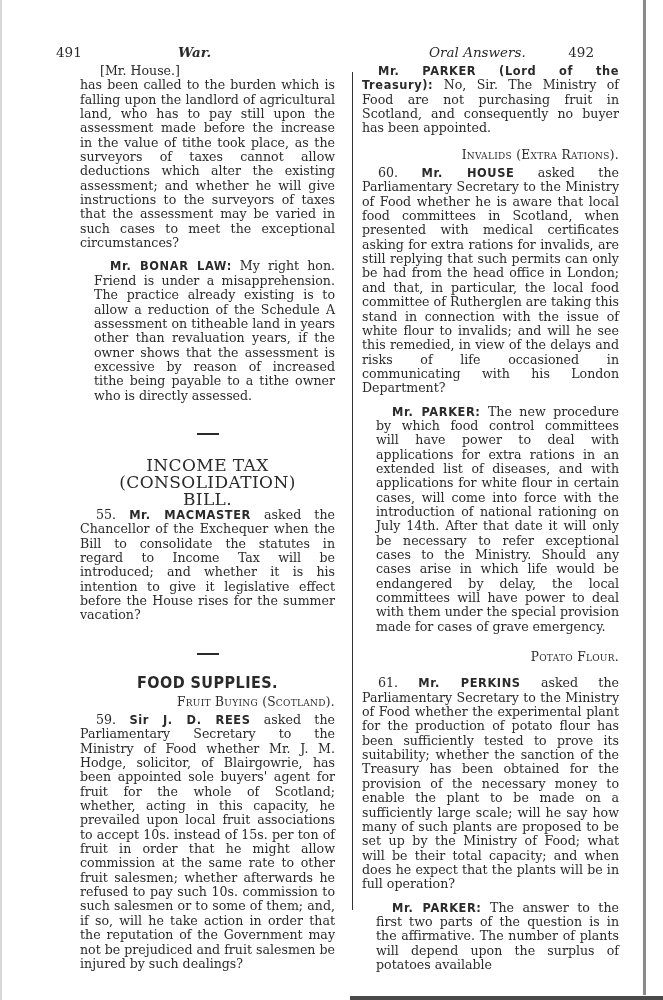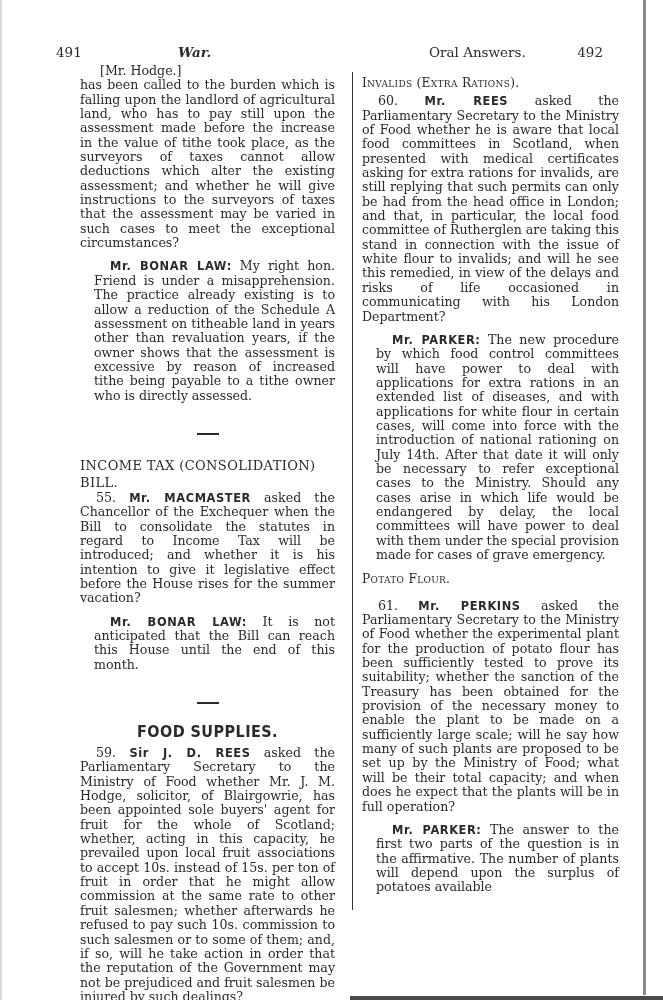--- a/index.html
+++ b/index.html
@@ -29,22 +29,22 @@
     position: absolute; left: 0; top: 0; width: 2px; height: 1000px; background: #d8d8d8;
   }
   .running-head {
     position: absolute; top: 44px; left: 56px; width: 555px; height: 18px;
     font-size: 13.5px; color: #2a2a2a;
   }
   .running-head span { position: absolute; top: 0; white-space: nowrap; }
   .rh-left { left: 0; }
   .rh-war { left: 122px; font-style: italic; font-weight: bold; }
   .rh-center { left: 199px; letter-spacing: 0.2px; }
-  .rh-oral { left: 373px; }
-  .rh-right { right: 8px; }
+  .rh-oral { left: 373px; font-style: italic; }
+  .rh-right { right: 17px; }
 
   .col {
     position: absolute; top: 64px;
     font-size: 12.6px; line-height: 14.35px;
     text-align: justify;
   }
   .col-left { left: 80px; width: 255px; }
   .col-right { left: 362px; width: 257px; }
   .divider {
     position: absolute; left: 352px; top: 72px; width: 1px; height: 838px;
@@ -52,25 +52,25 @@
   }
   p { margin: 0; }
   .para { text-indent: 16px; }
   .gap { margin-top: 9px; margin-left: 14px; }
   .speaker {
     font-family: "DejaVu Sans", "Liberation Sans", sans-serif;
     font-weight: bold; font-size: 11.4px; letter-spacing: 0.6px; color: #2a2a2a;
   }
   .attrib { padding-left: 20px; }
   .head-serif {
-    text-align: left; font-size: 13px; letter-spacing: 0.4px; line-height: 17px;
+    text-align: center; font-size: 17px; letter-spacing: 0.4px; line-height: 17px;
     text-indent: 0;
   }
   .head-sc {
-    text-align: left; font-variant: small-caps; font-size: 12.2px; letter-spacing: 0.3px;
+    text-align: right; font-variant: small-caps; font-size: 12.2px; letter-spacing: 0.3px;
     text-indent: 0;
   }
   .head-sans {
     text-align: center; font-family: "DejaVu Sans", "Liberation Sans", sans-serif;
     font-weight: bold; font-size: 16px; letter-spacing: 0.5px; line-height: 20px;
     transform: scaleX(0.9); text-indent: 0;
   }
   .rule {
     width: 22px; height: 2px; background: #2a2a2a; margin-left: auto; margin-right: auto;
   }
@@ -82,76 +82,77 @@
   <div class="edge-left"></div>
 
   <div class="running-head">
     <span class="rh-left">491</span>
     <span class="rh-war">War.</span>
     <span class="rh-oral">Oral Answers.</span>
     <span class="rh-right">492</span>
   </div>
 
   <div class="col col-left">
-    <p class="attrib">[Mr. Hodge.]</p>
+    <p class="attrib">[Mr. House.]</p>
     <p>has been called to the burden which is falling upon the landlord of agricultural land, who has to pay still upon the assessment made before the increase in the value of tithe took place, as the surveyors of taxes cannot allow deductions which alter the existing assessment; and whether he will give instructions to the surveyors of taxes that the assessment may be varied in such cases to meet the exceptional circumstances?</p>
 
     <p class="para gap">
       <span class="speaker">Mr. BONAR LAW:</span>
       <span>My right hon. Friend is under a misapprehension. The practice already existing is to allow a reduction of the Schedule A assessment on titheable land in years other than revaluation years, if the owner shows that the assessment is excessive by reason of increased tithe being payable to a tithe owner who is directly assessed.</span>
     </p>
 
     <div class="rule" style="margin-top:30px;"></div>
 
     <p class="head-serif" style="margin-top:22px;">
       <span>INCOME TAX (CONSOLIDATION)</span><br>
       <span>BILL.</span>
     </p>
 
     <p class="para" style="margin-top:0;">
       <span>55.</span>
       <span class="speaker">Mr. MACMASTER</span>
       <span>asked the Chancellor of the Exchequer when the Bill to consolidate the statutes in regard to Income Tax will be introduced; and whether it is his intention to give it legislative effect before the House rises for the summer vacation?</span>
     </p>
 
-    <p class="para gap">
-      <span class="speaker">Mr. BONAR LAW:</span>
-      <span>It is not anticipated that the Bill can reach this House until the end of this month.</span>
-    </p>
 
     <div class="rule" style="margin-top:30px;"></div>
 
     <p class="head-sans" style="margin-top:18px;">FOOD SUPPLIES.</p>
+    <p class="head-sc" style="margin-top:2px;">Fruit Buying (Scotland).</p>
 
     <p class="para" style="margin-top:4px;">
       <span>59.</span>
       <span class="speaker">Sir J. D. REES</span>
       <span>asked the Parliamentary Secretary to the Ministry of Food whether Mr. J. M. Hodge, solicitor, of Blairgowrie, has been appointed sole buyers' agent for fruit for the whole of Scotland; whether, acting in this capacity, he prevailed upon local fruit associations to accept 10s. instead of 15s. per ton of fruit in order that he might allow commission at the same rate to other fruit salesmen; whether afterwards he refused to pay such 10s. commission to such salesmen or to some of them; and, if so, will he take action in order that the reputation of the Government may not be prejudiced and fruit salesmen be injured by such dealings?</span>
     </p>
   </div>
 
   <div class="divider"></div>
 
   <div class="col col-right">
+    <p class="para">
+      <span class="speaker">Mr. PARKER (Lord of the Treasury):</span>
+      <span>No, Sir. The Ministry of Food are not purchasing fruit in Scotland, and consequently no buyer has been appointed.</span>
+    </p>
 
     <p class="head-sc" style="margin-top:12px;">Invalids (Extra Rations).</p>
 
     <p class="para" style="margin-top:4px;">
       <span>60.</span>
-      <span class="speaker">Mr. REES</span>
+      <span class="speaker">Mr. HOUSE</span>
       <span>asked the Parliamentary Secretary to the Ministry of Food whether he is aware that local food committees in Scotland, when presented with medical certificates asking for extra rations for invalids, are still replying that such permits can only be had from the head office in London; and that, in particular, the local food committee of Rutherglen are taking this stand in connection with the issue of white flour to invalids; and will he see this remedied, in view of the delays and risks of life occasioned in communicating with his London Department?</span>
     </p>
 
     <p class="para gap">
       <span class="speaker">Mr. PARKER:</span>
       <span>The new procedure by which food control committees will have power to deal with applications for extra rations in an extended list of diseases, and with applications for white flour in certain cases, will come into force with the introduction of national rationing on July 14th. After that date it will only be necessary to refer exceptional cases to the Ministry. Should any cases arise in which life would be endangered by delay, the local committees will have power to deal with them under the special provision made for cases of grave emergency.</span>
     </p>
 
 
-    <p class="head-sc" style="margin-top:10px;">Potato Flour.</p>
+    <p class="head-sc" style="margin-top:16px;">Potato Flour.</p>
 
     <p class="para" style="margin-top:12px;">
       <span>61.</span>
       <span class="speaker">Mr. PERKINS</span>
       <span>asked the Parliamentary Secretary to the Ministry of Food whether the experimental plant for the production of potato flour has been sufficiently tested to prove its suitability; whether the sanction of the Treasury has been obtained for the provision of the necessary money to enable the plant to be made on a sufficiently large scale; will he say how many of such plants are proposed to be set up by the Ministry of Food; what will be their total capacity; and when does he expect that the plants will be in full operation?</span>
     </p>
 
     <p class="para gap">
       <span class="speaker">Mr. PARKER:</span>
       <span>The answer to the first two parts of the question is in the affirmative. The number of plants will depend upon the surplus of potatoes available</span>

